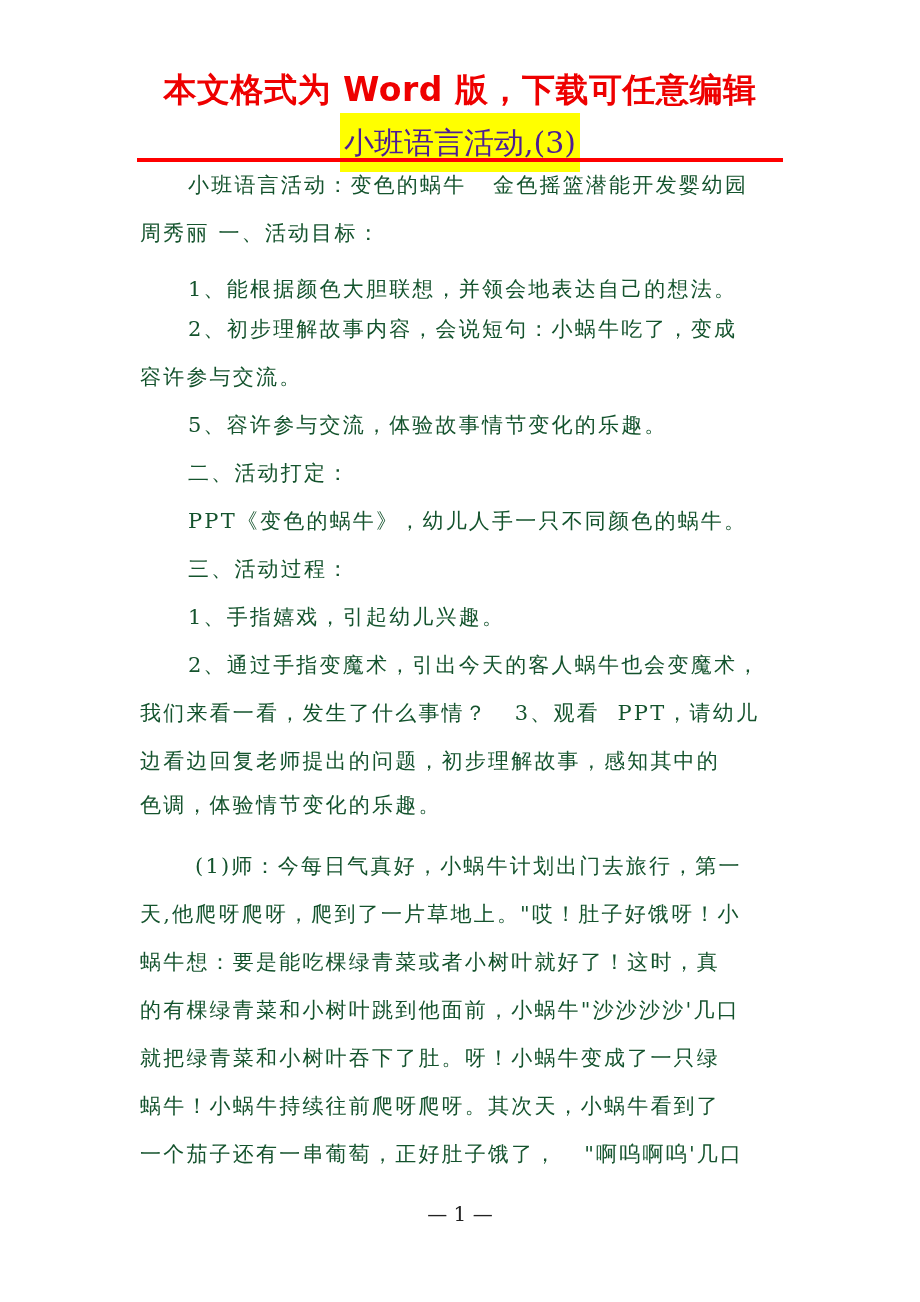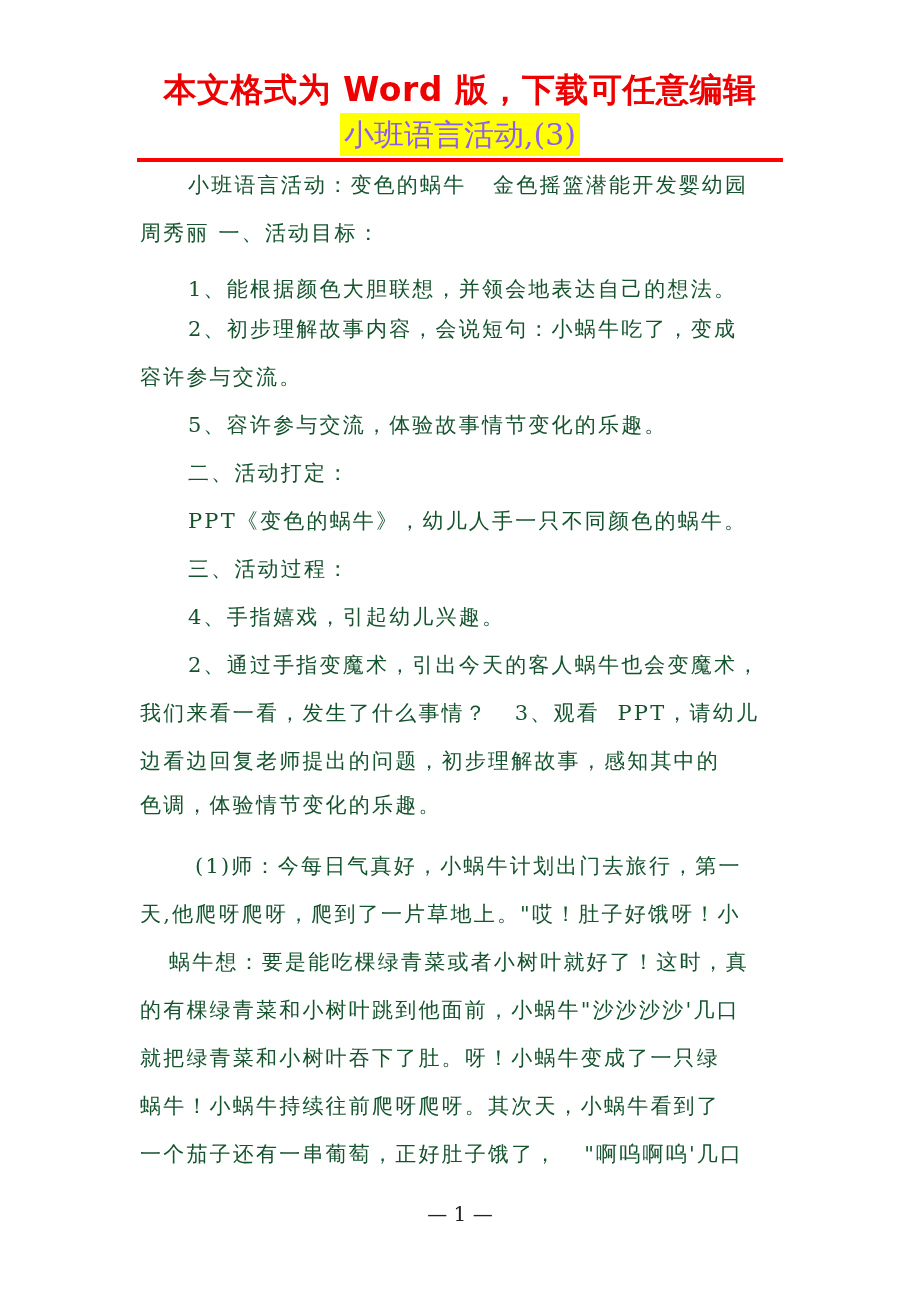--- a/index.html
+++ b/index.html
@@ -2,23 +2,23 @@
 <html><head>
 <meta charset="utf-8">
 <style>
   html, body { margin: 0; padding: 0; background: #ffffff; }
   body { width: 920px; height: 1302px; position: relative; overflow: hidden;
          font-family: "DejaVu Serif", "Liberation Serif", serif; color: #111; }
   .banner { position: absolute; top: 68px; left: 0; width: 920px; text-align: center;
             font-family: "DejaVu Sans", "Liberation Sans", sans-serif; font-weight: bold;
             font-size: 33px; color: #ee0000; letter-spacing: 0.5px; }
   .title-wrap { position: absolute; top: 113px; left: 0; width: 920px; text-align: center; }
-  .title { display: inline-block; background: #ffff00; color: #8b5cf6;
+  .title { display: inline-block; background: #ffff00; color: #4c1d95;
            font-family: "DejaVu Serif", "Liberation Serif", serif; font-size: 30px;
-           line-height: 43px; height: 43px; padding: 0 4px; }
+           line-height: 43px; height: 43px; padding: 8px 4px; }
   .rule { position: absolute; top: 158px; left: 137px; width: 646px; height: 4px; background: #ff0000; }
   .body { position: absolute; top: 170px; left: 140px; width: 650px; }
   .line { position: absolute; left: 0; font-size: 21px; line-height: 30px; white-space: pre;
           letter-spacing: 2.2px; color: #14532d; }
   .footer { position: absolute; top: 1202px; left: 0; width: 920px; text-align: center;
             font-size: 20px; color: #222; }
 </style>
 </head>
 <body>
 
@@ -33,27 +33,27 @@
 <div class="body">
   <div class="line" style="top: 0px; left: 48px;">小班语言活动：变色的蜗牛   金色摇篮潜能开发婴幼园</div>
   <div class="line" style="top: 48px; left: 0px; text-align: center;">周秀丽 一、活动目标：</div>
   <div class="line" style="top: 104px; left: 48px;">1、能根据颜色大胆联想，并领会地表达自己的想法。</div>
   <div class="line" style="top: 144px; left: 48px;">2、初步理解故事内容，会说短句：小蜗牛吃了，变成</div>
   <div class="line" style="top: 192px; left: 0px;">容许参与交流。</div>
   <div class="line" style="top: 240px; left: 48px;">5、容许参与交流，体验故事情节变化的乐趣。</div>
   <div class="line" style="top: 288px; left: 48px;">二、活动打定：</div>
   <div class="line" style="top: 336px; left: 48px;">PPT《变色的蜗牛》，幼儿人手一只不同颜色的蜗牛。</div>
   <div class="line" style="top: 384px; left: 48px;">三、活动过程：</div>
-  <div class="line" style="top: 432px; left: 48px;">4、手指嬉戏，引起幼儿兴趣。</div>
+  <div class="line" style="top: 432px; left: 48px;">1、手指嬉戏，引起幼儿兴趣。</div>
   <div class="line" style="top: 480px; left: 48px;">2、通过手指变魔术，引出今天的客人蜗牛也会变魔术，</div>
   <div class="line" style="top: 528px; left: 0px;">我们来看一看，发生了什么事情？   3、观看  PPT，请幼儿</div>
   <div class="line" style="top: 576px; left: 0px;">边看边回复老师提出的问题，初步理解故事，感知其中的</div>
   <div class="line" style="top: 620px; left: 0px;">色调，体验情节变化的乐趣。</div>
   <div class="line" style="top: 681px; left: 55px;">(1)师：今每日气真好，小蜗牛计划出门去旅行，第一</div>
   <div class="line" style="top: 729px; left: 0px;">天,他爬呀爬呀，爬到了一片草地上。"哎！肚子好饿呀！小</div>
-  <div class="line" style="top: 777px; left: 0px; margin-left: 29px;">蜗牛想：要是能吃棵绿青菜或者小树叶就好了！这时，真</div>
+  <div class="line" style="top: 777px; left: 0px;">蜗牛想：要是能吃棵绿青菜或者小树叶就好了！这时，真</div>
   <div class="line" style="top: 825px; left: 0px;">的有棵绿青菜和小树叶跳到他面前，小蜗牛"沙沙沙沙'几口</div>
   <div class="line" style="top: 873px; left: 0px;">就把绿青菜和小树叶吞下了肚。呀！小蜗牛变成了一只绿</div>
   <div class="line" style="top: 921px; left: 0px;">蜗牛！小蜗牛持续往前爬呀爬呀。其次天，小蜗牛看到了</div>
   <div class="line" style="top: 969px; left: 0px;">一个茄子还有一串葡萄，正好肚子饿了，   "啊呜啊呜'几口</div>
 </div>
 
 <div class="footer">— 1 —</div>
 
 </body></html>

